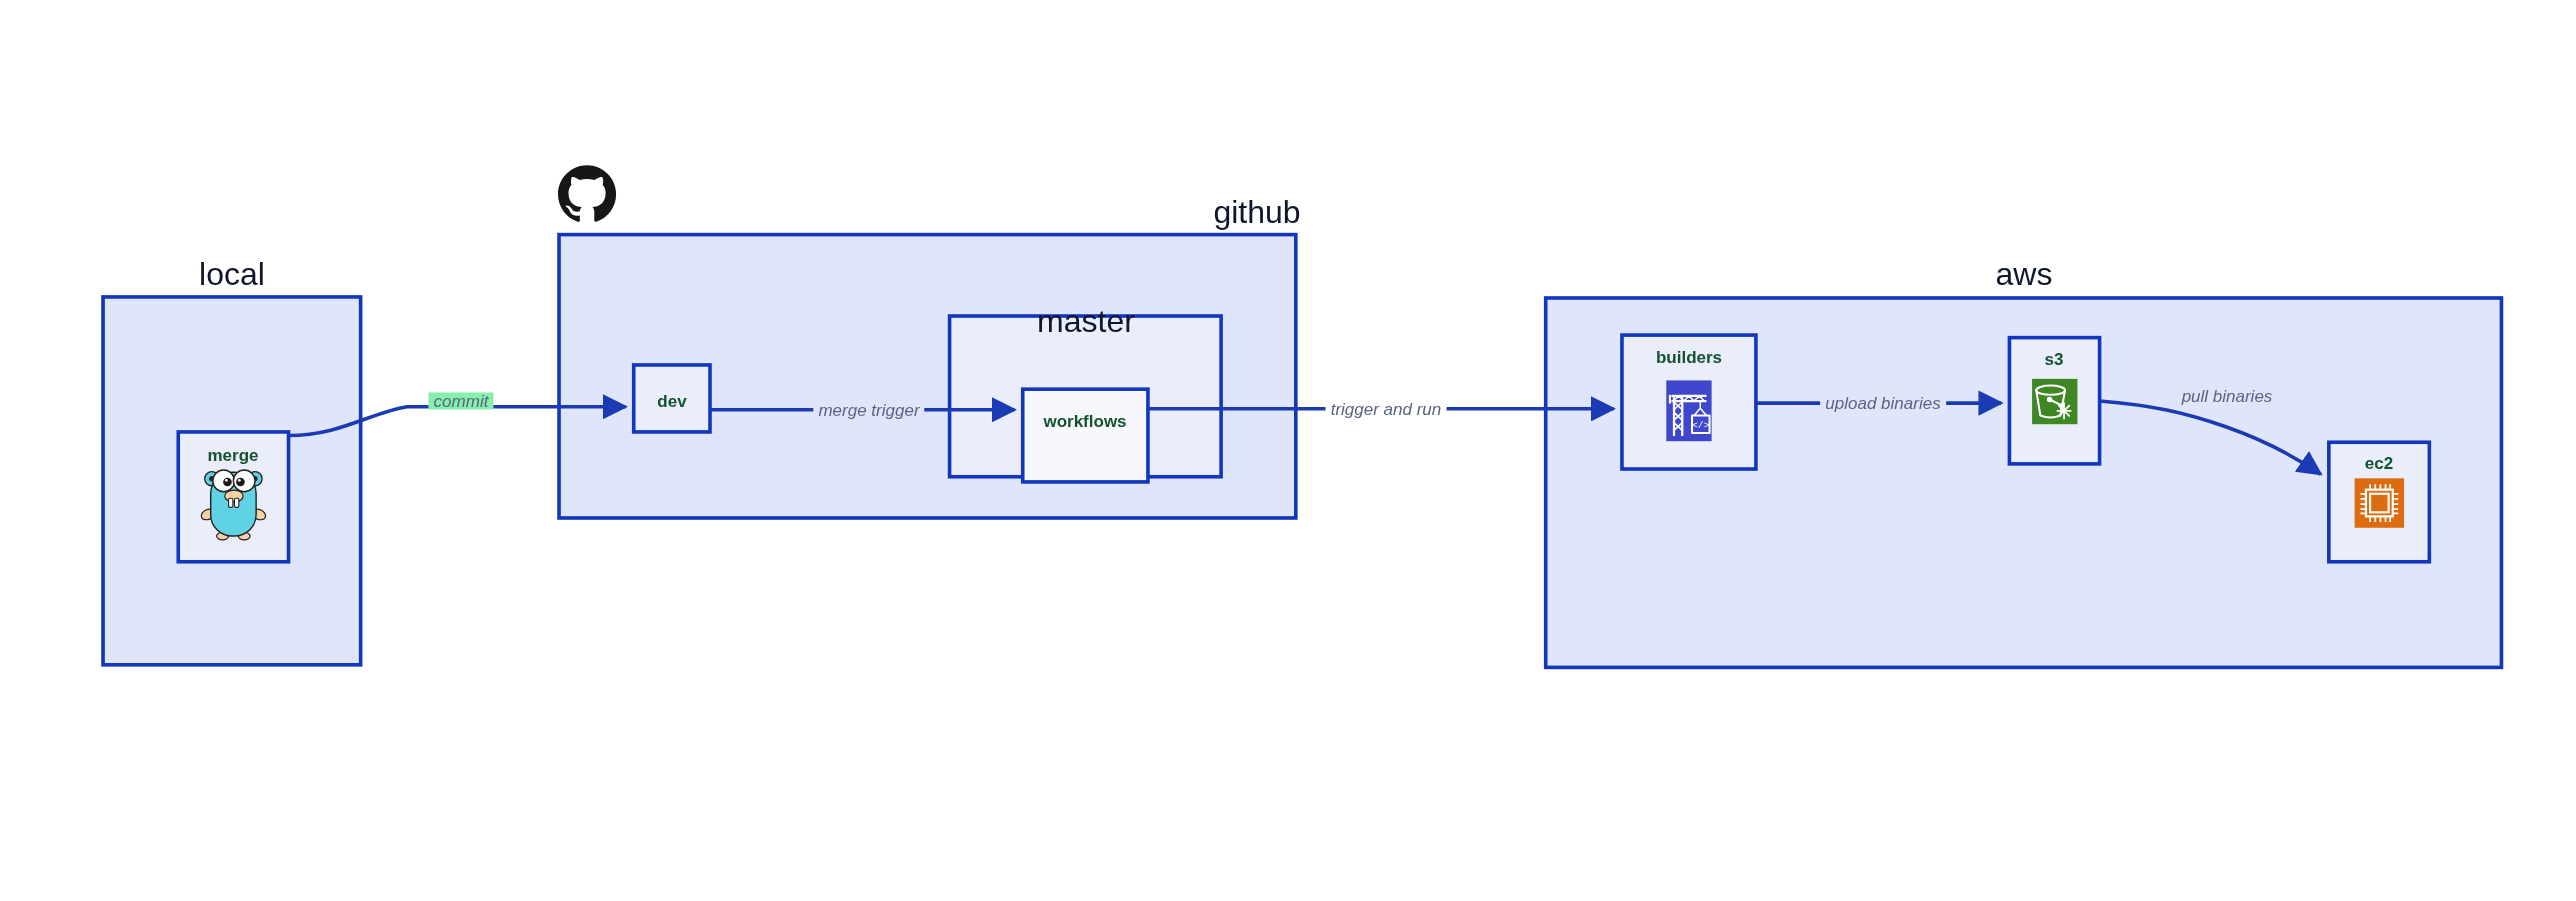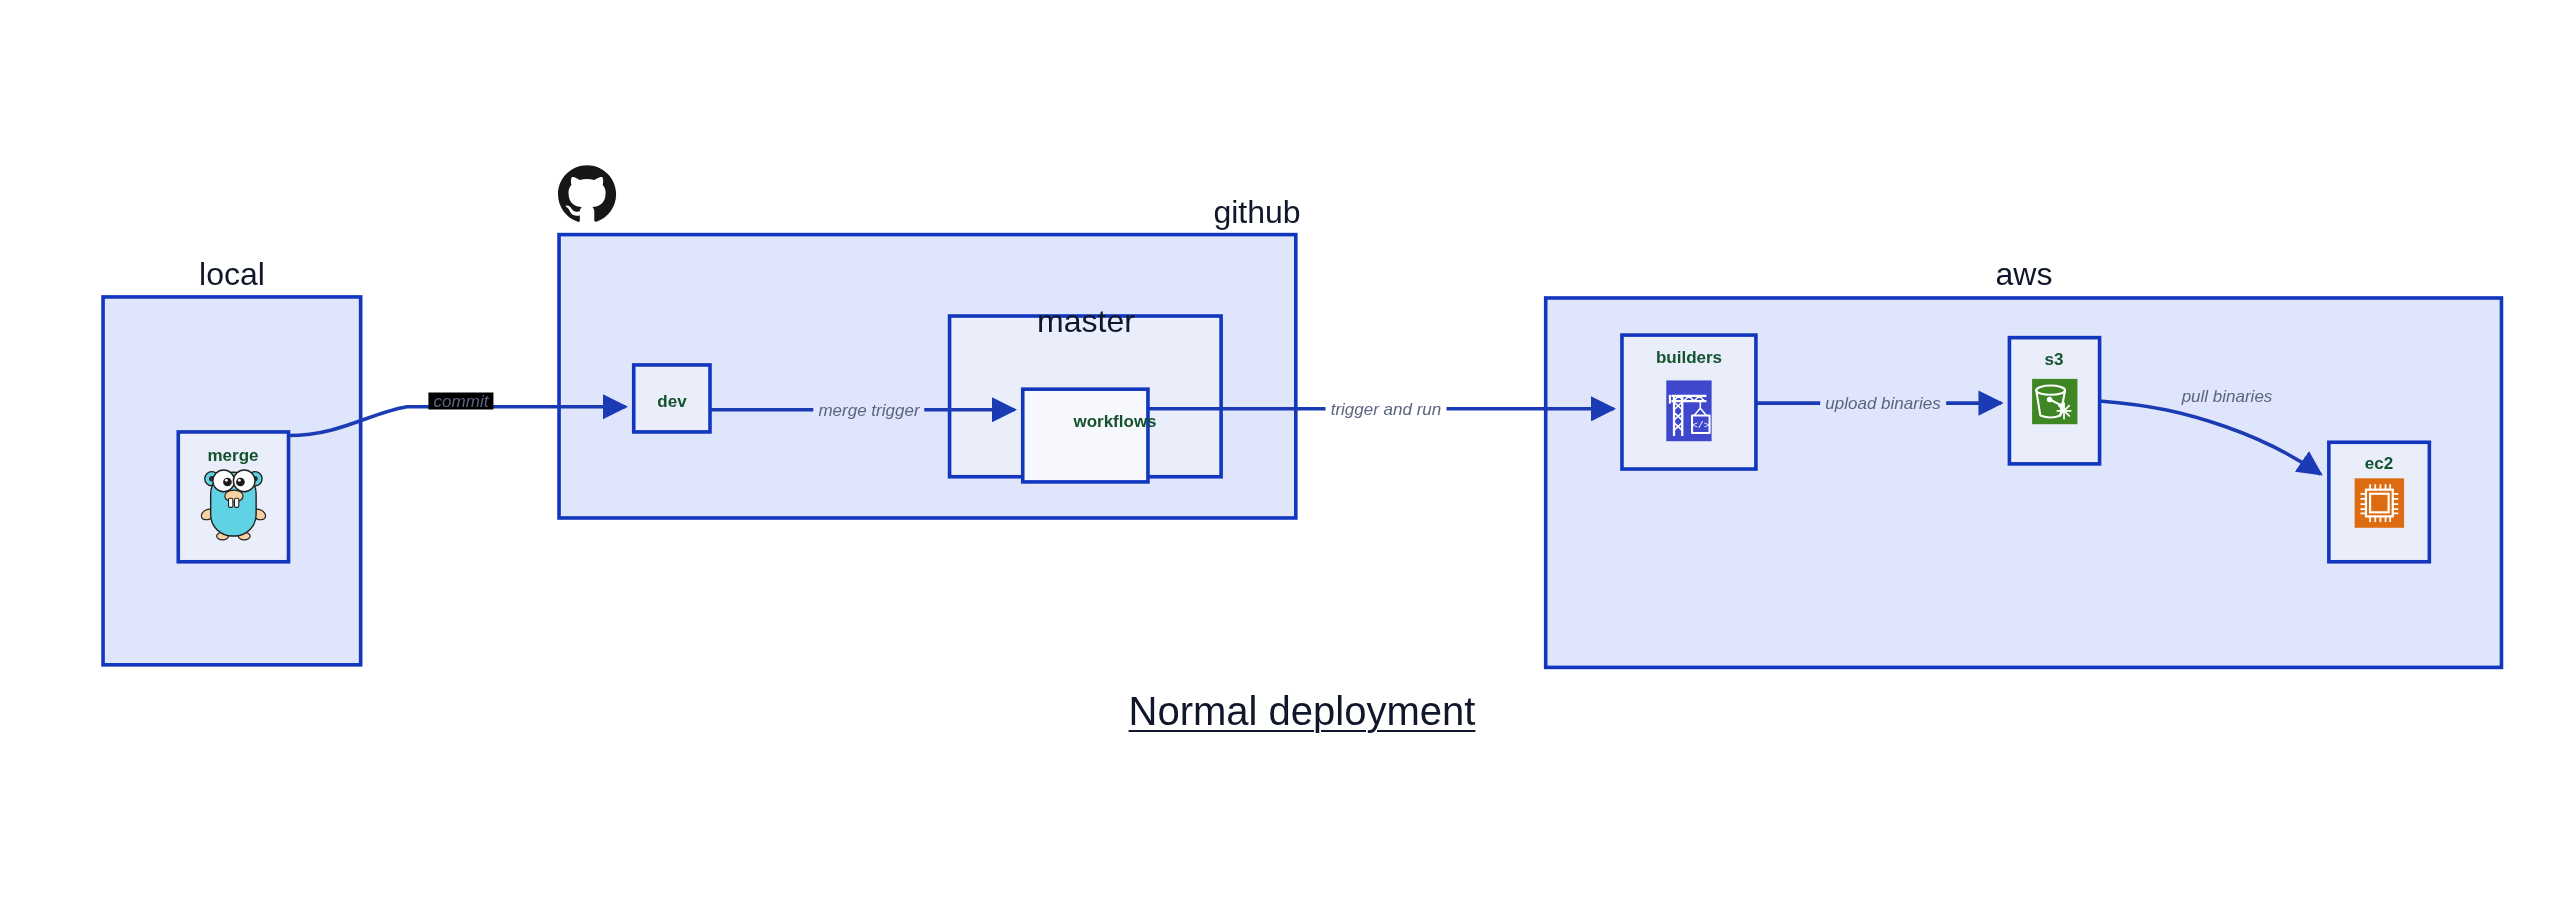--- a/index.html
+++ b/index.html
@@ -157,27 +157,26 @@
 
   </svg>
 
   <div class="group-label" style="left:232px;top:256px;">local</div>
   <div class="group-label" style="left:1257px;top:194px;text-align:center;">github</div>
   <div class="group-label" style="left:1086px;top:275px;margin-top:28px;">master</div>
   <div class="group-label" style="left:2024px;top:256px;">aws</div>
 
   <div class="node-label" style="left:233px;top:446px;">merge</div>
   <div class="node-label" style="left:672px;top:392px;">dev</div>
-  <div class="node-label" style="left:1115px;top:412px;">workflows</div>
+  <div class="node-label" style="left:1085px;top:412px;">workflows</div>
   <div class="node-label" style="left:1689px;top:348px;">builders</div>
   <div class="node-label" style="left:2054px;top:350px;">s3</div>
   <div class="node-label" style="left:2379px;top:454px;">ec2</div>
 
-  <div class="edge-label" style="left:461px;top:401px;background:#000000;">commit</div>
+  <div class="edge-label" style="left:461px;top:401px;background:#86efac;">commit</div>
   <div class="edge-label" style="left:869px;top:410px;background:#dfe5fa;">merge trigger</div>
   <div class="edge-label" style="left:1386px;top:409px;background:#ffffff;">trigger and run</div>
   <div class="edge-label" style="left:1883px;top:403px;background:#dfe5fa;">upload binaries</div>
   <div class="edge-label" style="left:2211px;top:396px;background:#dfe5fa;margin-left:16px;">pull binaries</div>
 
-  <div class="title" style="left:1302px;top:689px;">Normal deployment</div>
 
 </div>
 
 
 </body></html>

